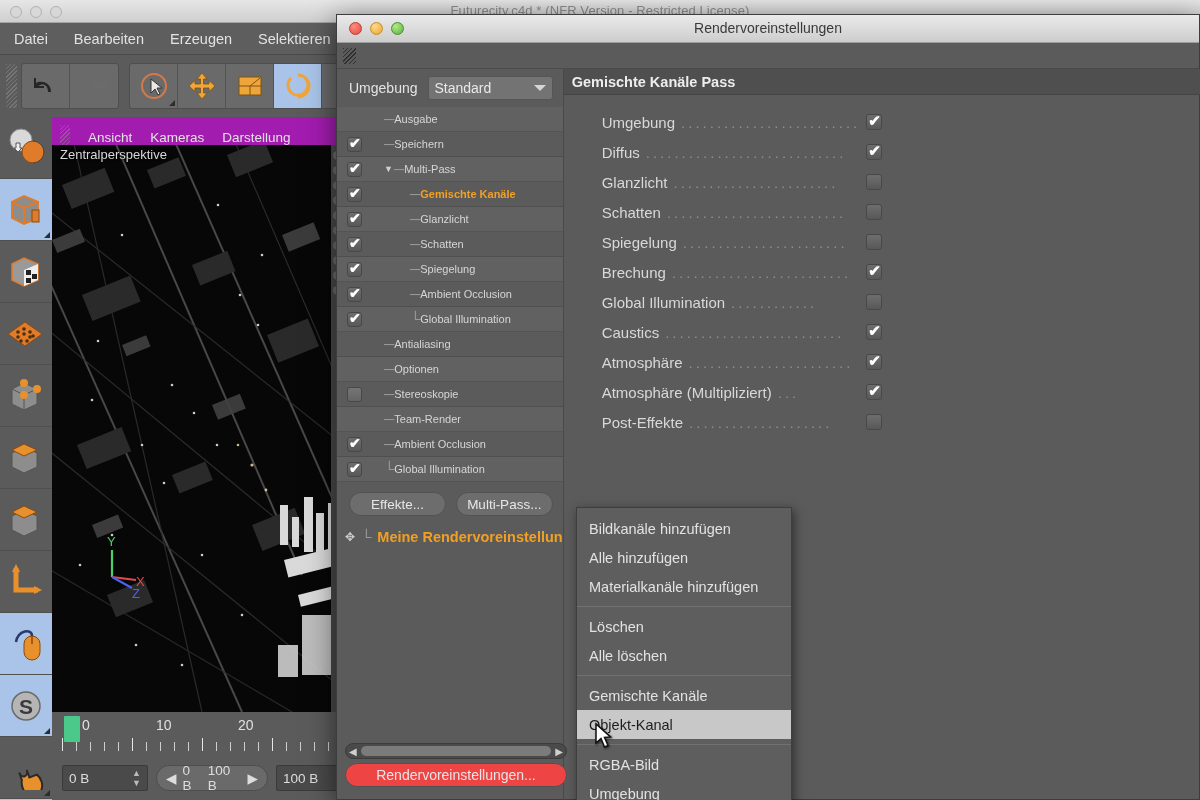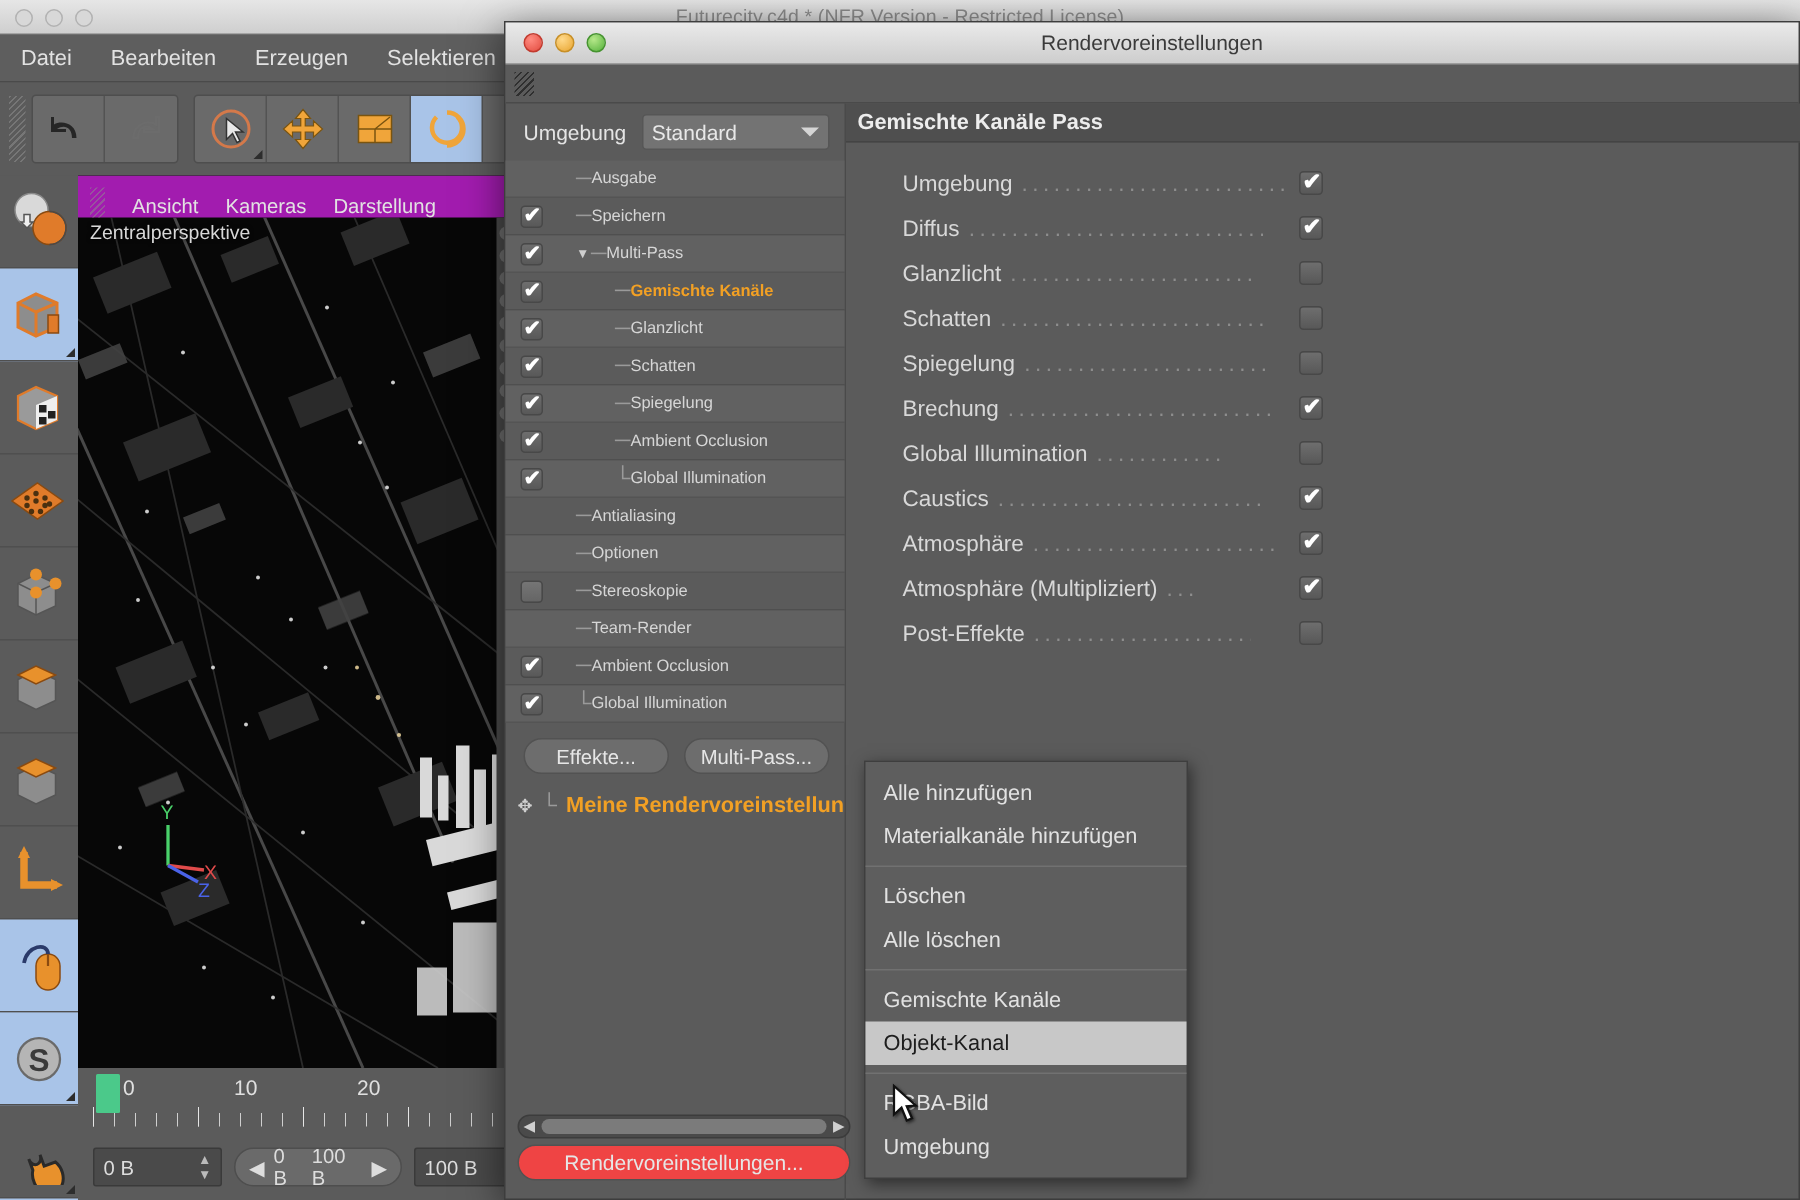--- a/index.html
+++ b/index.html
@@ -823,20 +823,21 @@
             </div>
             <div style="flex: 1 1 0%;"></div>
             <div class="chan-cb" style="margin-right: 574px;"></div>
           </div>
         </div>
     </div>
   </div>
 </div>
 
 <div id="ctxmenu">
+    <div class="mi">Bildkanäle hinzufügen</div>
     <div class="mi">Alle hinzufügen</div>
     <div class="mi">Materialkanäle hinzufügen</div>
     <div class="msep"></div>
     <div class="mi">Löschen</div>
     <div class="mi">Alle löschen</div>
     <div class="msep"></div>
     <div class="mi">Gemischte Kanäle</div>
     <div class="mi hl">Objekt-Kanal</div>
     <div class="msep"></div>
     <div class="mi">RGBA-Bild</div>

